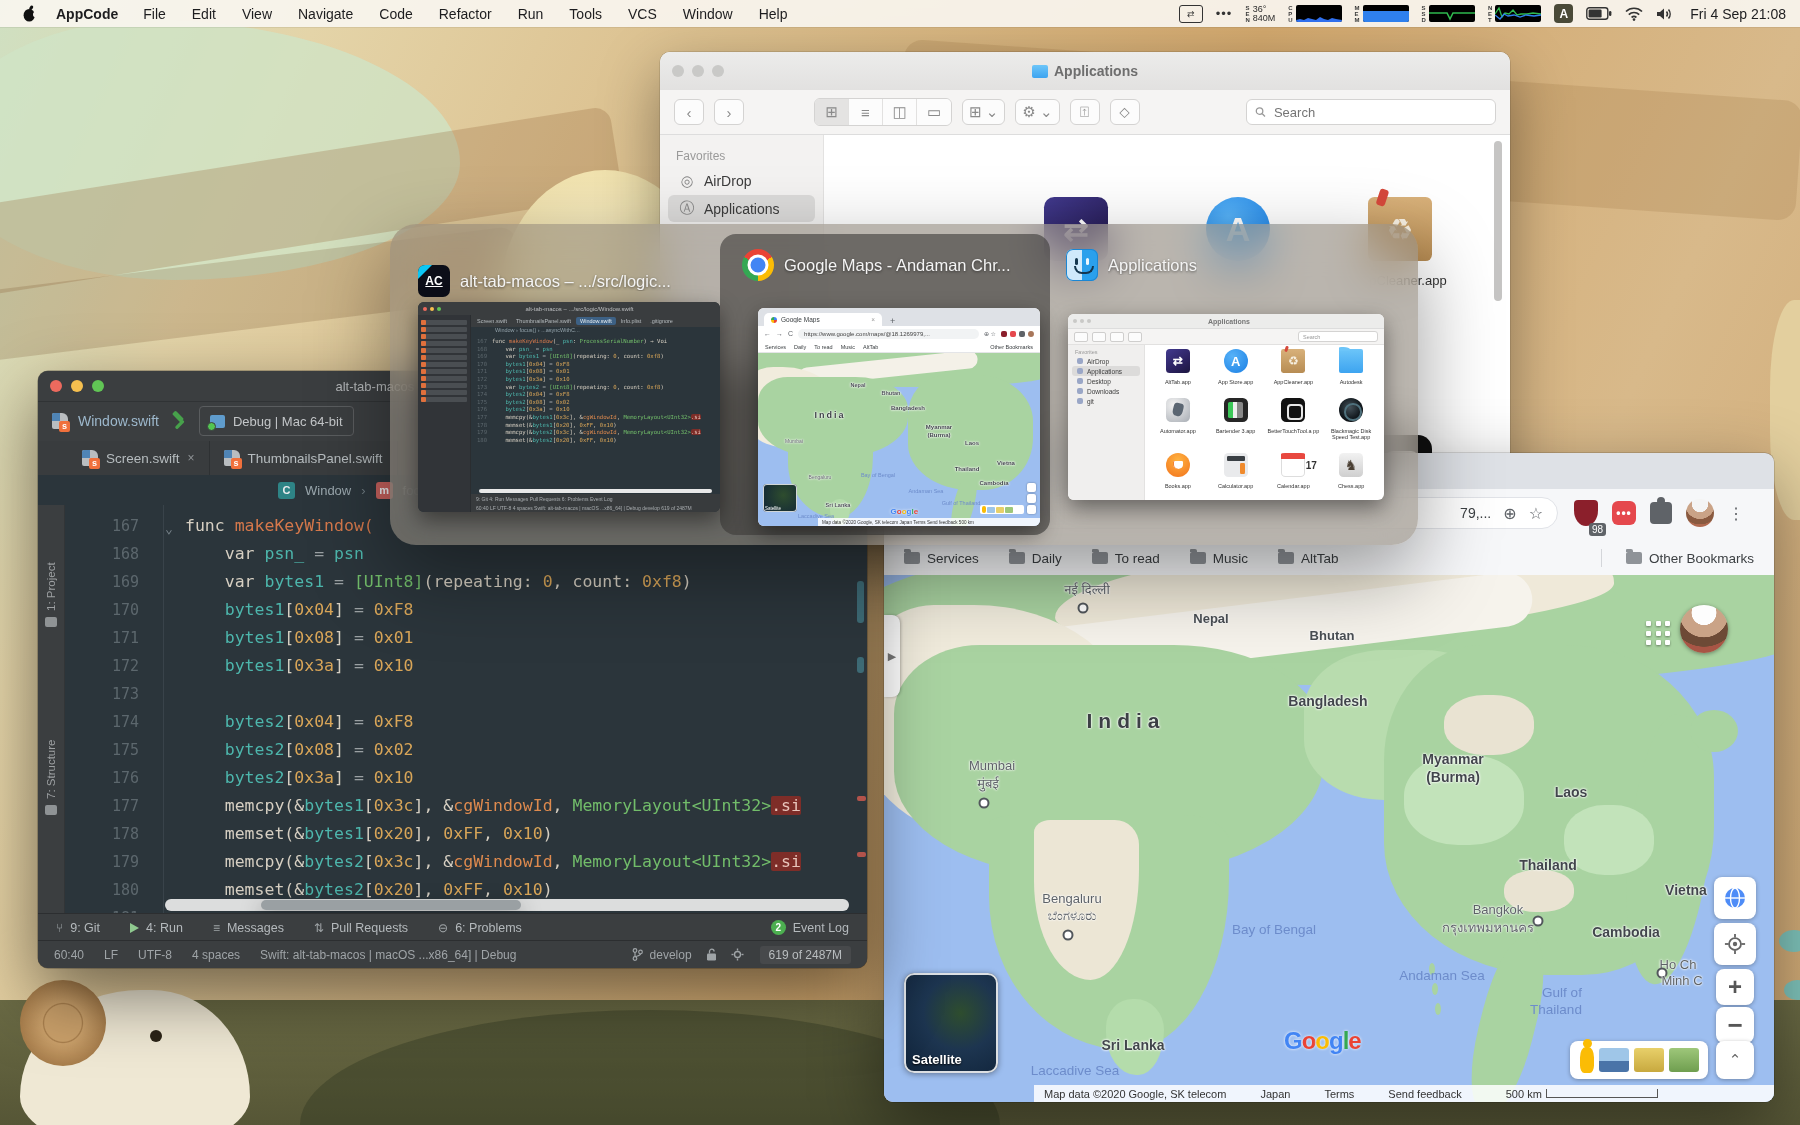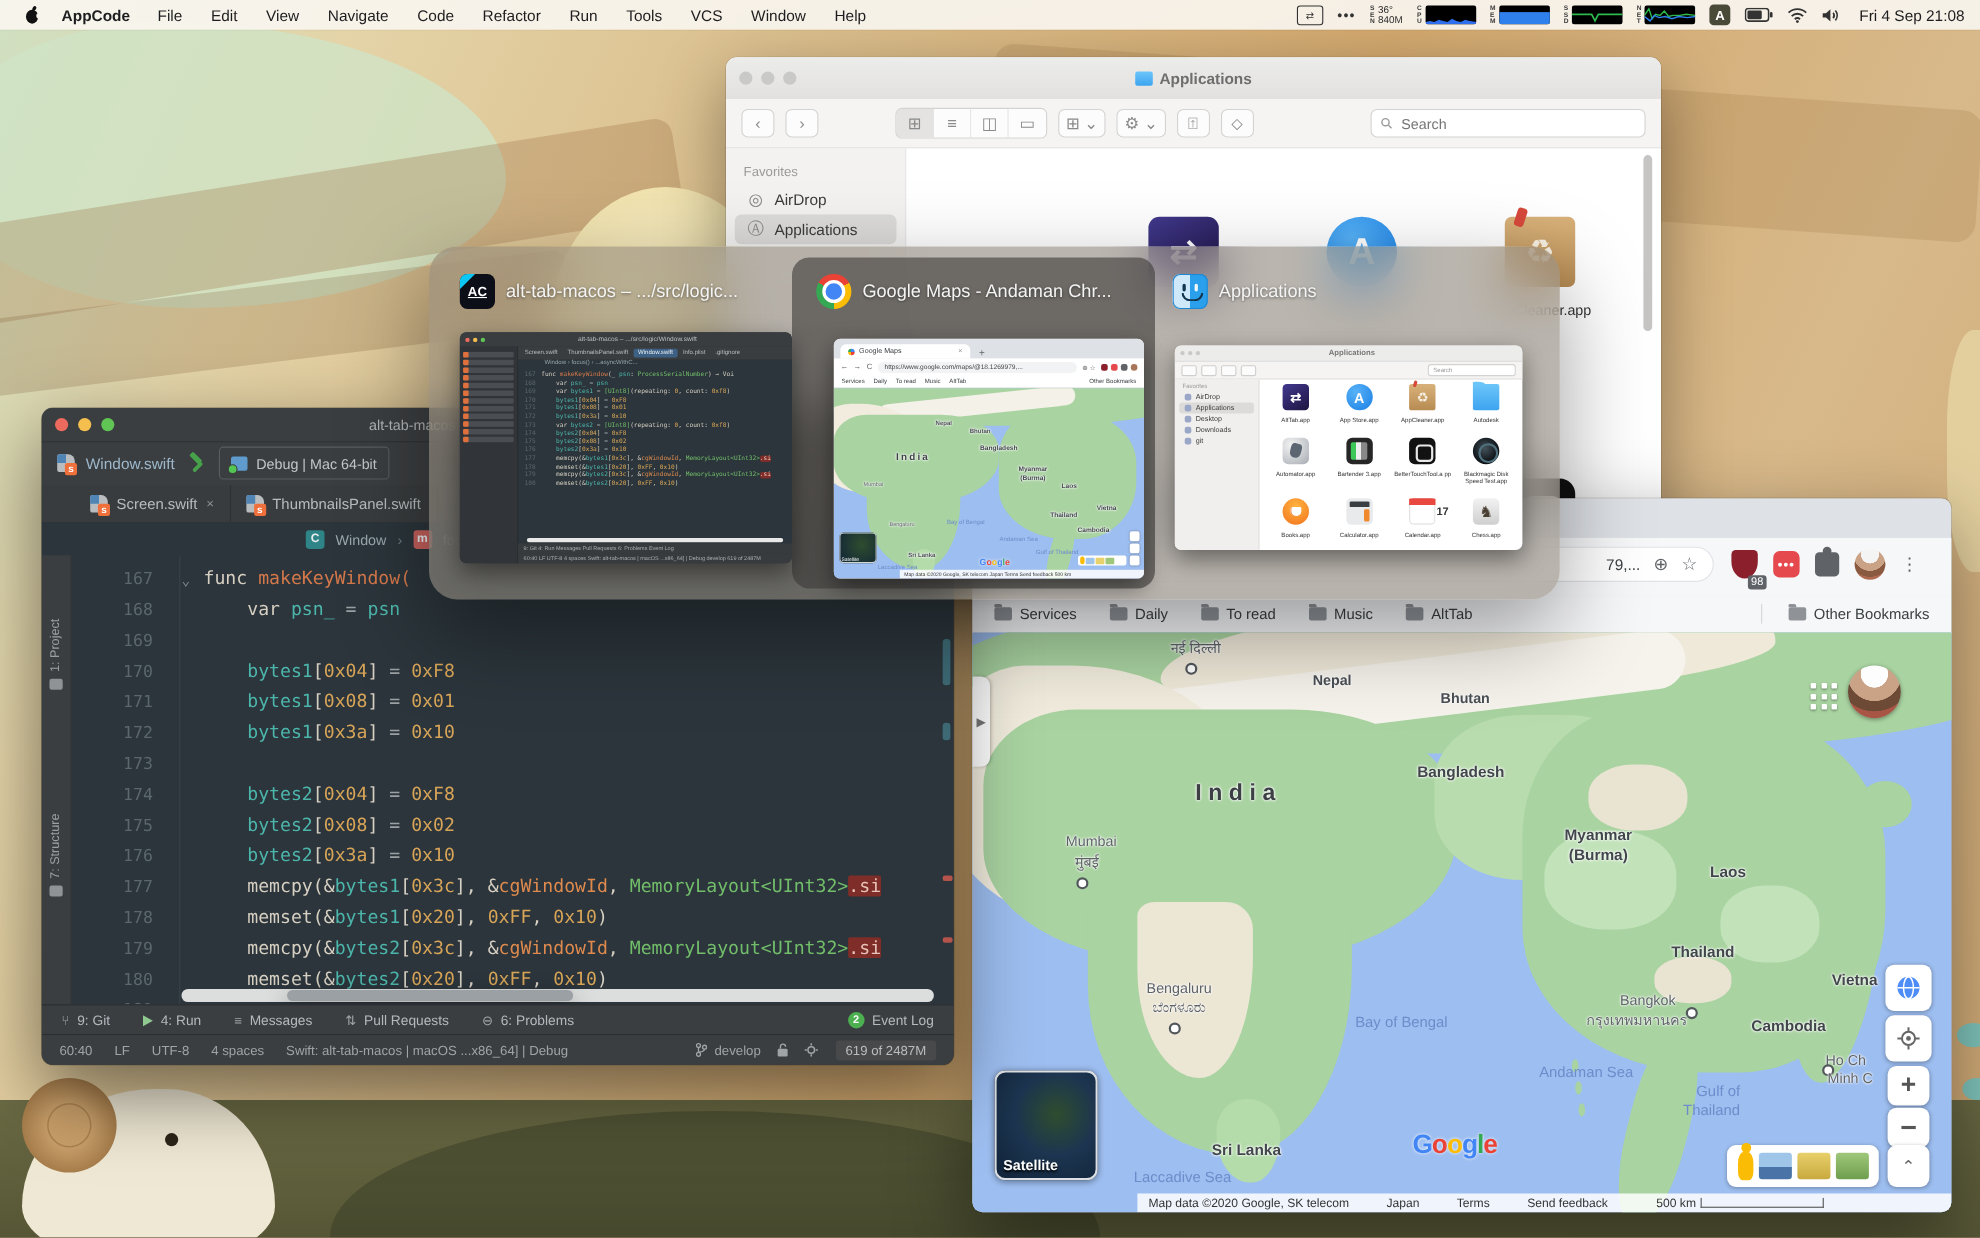--- a/index.html
+++ b/index.html
@@ -640,21 +640,21 @@
         <span class="vlab" style="top:12px;height:110px;">
           <span class="mini-ic"></span>1: Project</span>
         <span class="vlab" style="top:190px;height:120px;">
           <span class="mini-ic"></span>7: Structure</span>
       </div>
       <div class="a-editor">
         <div class="gutter-line"></div>
         <div id="codelines">
             <div class="cl"><span class="ln">167</span><span class="ct"><span class="tok-p">func </span><span class="tok-f">makeKeyWindow(</span></span></div>
             <div class="cl"><span class="ln">168</span><span class="ct"><span class="tok-p">    var </span><span class="tok-v">psn_</span><span class="tok-o"> = </span><span class="tok-v">psn</span></span></div>
-            <div class="cl"><span class="ln">169</span></div>
+            <div class="cl"><span class="ln">169</span><span class="ct"><span class="tok-p">    var </span><span class="tok-v">bytes1</span><span class="tok-o"> = </span><span class="tok-t">[UInt8]</span><span class="tok-p">(repeating: </span><span class="tok-n">0</span><span class="tok-p">, count: </span><span class="tok-n">0xf8</span><span class="tok-p">)</span></span></div>
             <div class="cl"><span class="ln">170</span><span class="ct"><span class="tok-p">    </span><span class="tok-v">bytes1</span><span class="tok-p">[</span><span class="tok-n">0x04</span><span class="tok-p">] </span><span class="tok-o">= </span><span class="tok-n">0xF8</span></span></div>
             <div class="cl"><span class="ln">171</span><span class="ct"><span class="tok-p">    </span><span class="tok-v">bytes1</span><span class="tok-p">[</span><span class="tok-n">0x08</span><span class="tok-p">] </span><span class="tok-o">= </span><span class="tok-n">0x01</span></span></div>
             <div class="cl"><span class="ln">172</span><span class="ct"><span class="tok-p">    </span><span class="tok-v">bytes1</span><span class="tok-p">[</span><span class="tok-n">0x3a</span><span class="tok-p">] </span><span class="tok-o">= </span><span class="tok-n">0x10</span></span></div>
             <div class="cl"><span class="ln">173</span></div>
             <div class="cl"><span class="ln">174</span><span class="ct"><span class="tok-p">    </span><span class="tok-v">bytes2</span><span class="tok-p">[</span><span class="tok-n">0x04</span><span class="tok-p">] </span><span class="tok-o">= </span><span class="tok-n">0xF8</span></span></div>
             <div class="cl"><span class="ln">175</span><span class="ct"><span class="tok-p">    </span><span class="tok-v">bytes2</span><span class="tok-p">[</span><span class="tok-n">0x08</span><span class="tok-p">] </span><span class="tok-o">= </span><span class="tok-n">0x02</span></span></div>
             <div class="cl"><span class="ln">176</span><span class="ct"><span class="tok-p">    </span><span class="tok-v">bytes2</span><span class="tok-p">[</span><span class="tok-n">0x3a</span><span class="tok-p">] </span><span class="tok-o">= </span><span class="tok-n">0x10</span></span></div>
             <div class="cl"><span class="ln">177</span><span class="ct"><span class="tok-p">    memcpy(&amp;</span><span class="tok-v">bytes1</span><span class="tok-p">[</span><span class="tok-n">0x3c</span><span class="tok-p">], &amp;</span><span class="tok-r">cgWindowId</span><span class="tok-p">, </span><span class="tok-t">MemoryLayout&lt;UInt32&gt;</span><span class="tok-e">.si</span></span></div>
             <div class="cl"><span class="ln">178</span><span class="ct"><span class="tok-p">    memset(&amp;</span><span class="tok-v">bytes1</span><span class="tok-p">[</span><span class="tok-n">0x20</span><span class="tok-p">], </span><span class="tok-n">0xFF</span><span class="tok-p">, </span><span class="tok-n">0x10</span><span class="tok-p">)</span></span></div>
             <div class="cl"><span class="ln">179</span><span class="ct"><span class="tok-p">    memcpy(&amp;</span><span class="tok-v">bytes2</span><span class="tok-p">[</span><span class="tok-n">0x3c</span><span class="tok-p">], &amp;</span><span class="tok-r">cgWindowId</span><span class="tok-p">, </span><span class="tok-t">MemoryLayout&lt;UInt32&gt;</span><span class="tok-e">.si</span></span></div>
@@ -730,21 +730,21 @@
           </g>
         </svg>
         <span class="mem-pill">619 of 2487M</span>
       </span>
     </div>
   </div>
 
   <div class="abs switcher">
     <div class="sw-sel"></div>
 
-    <div class="sw-head" style="left:28px;">
+    <div class="sw-head" style="left:28px;margin-top:16px;">
       <span class="sw-ic ai-appcode"></span>
       <span class="sw-title">alt-tab-macos – .../src/logic...</span>
     </div>
     <div class="sw-head" style="left:352px;">
       <span class="sw-ic ai-chrome"></span>
       <span class="sw-title">Google Maps - Andaman Chr...</span>
     </div>
     <div class="sw-head" style="left:676px;">
       <span class="sw-ic ai-finder"></span>
       <span class="sw-title">Applications</span>

